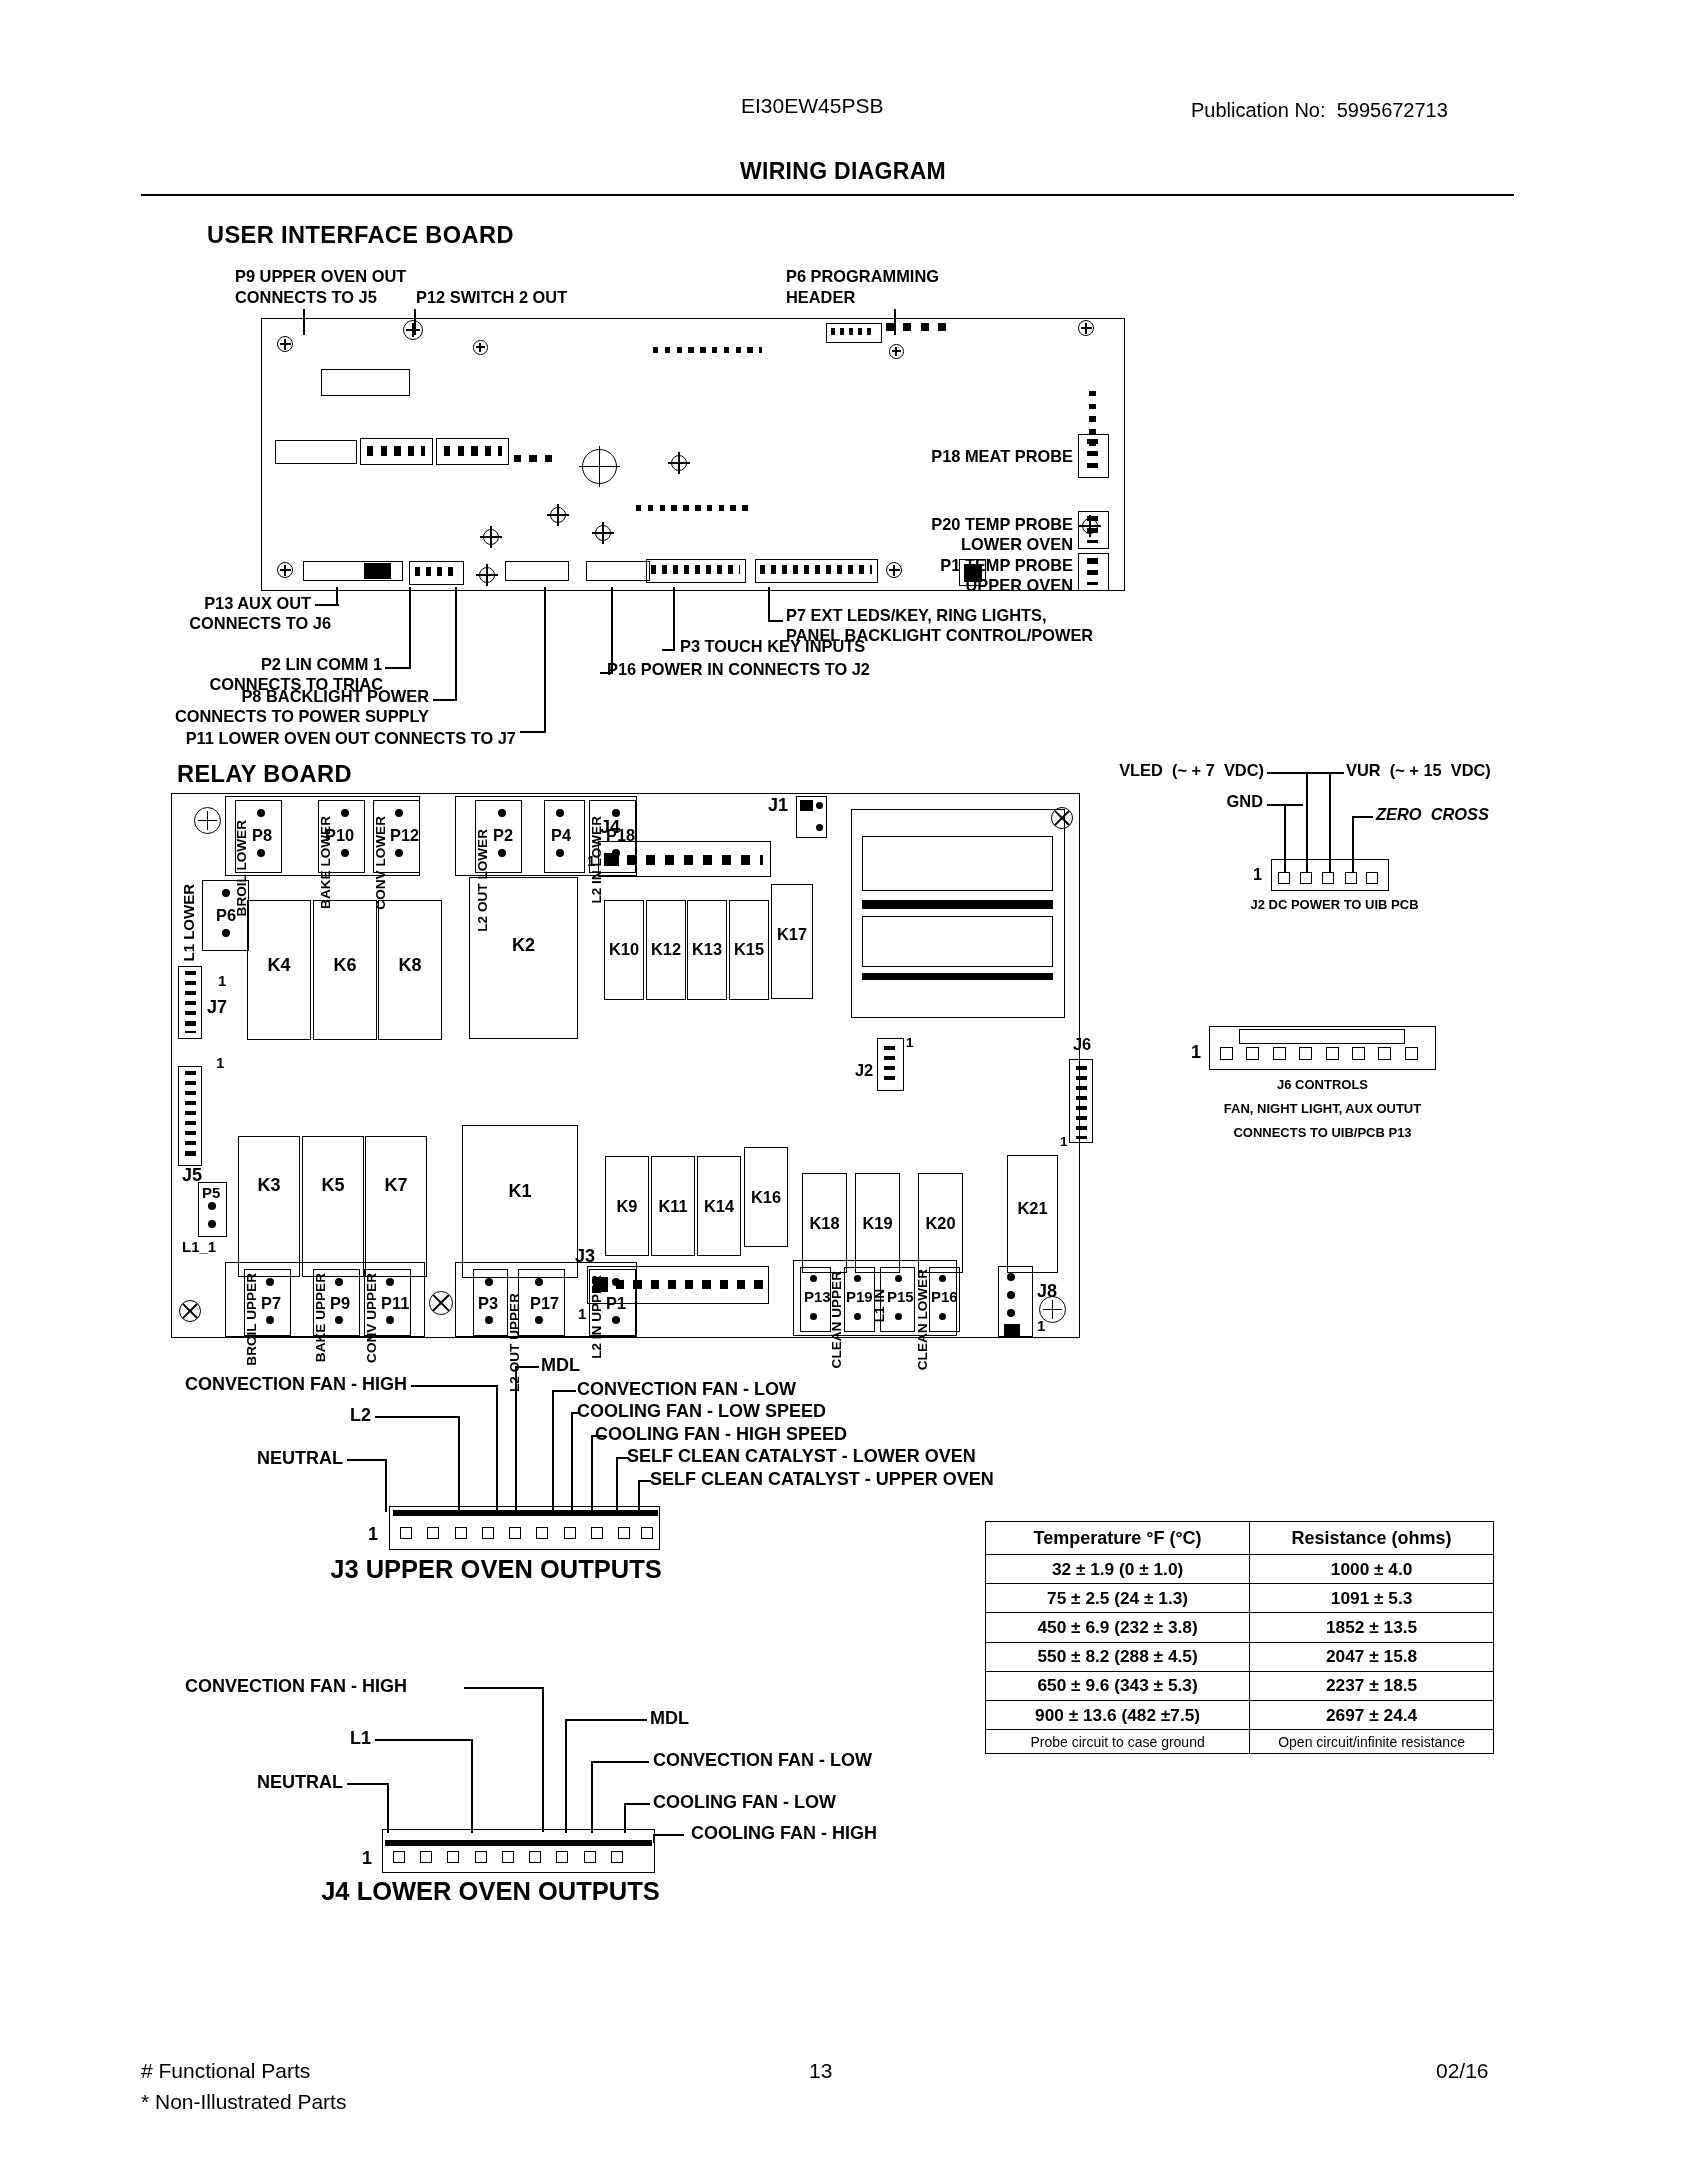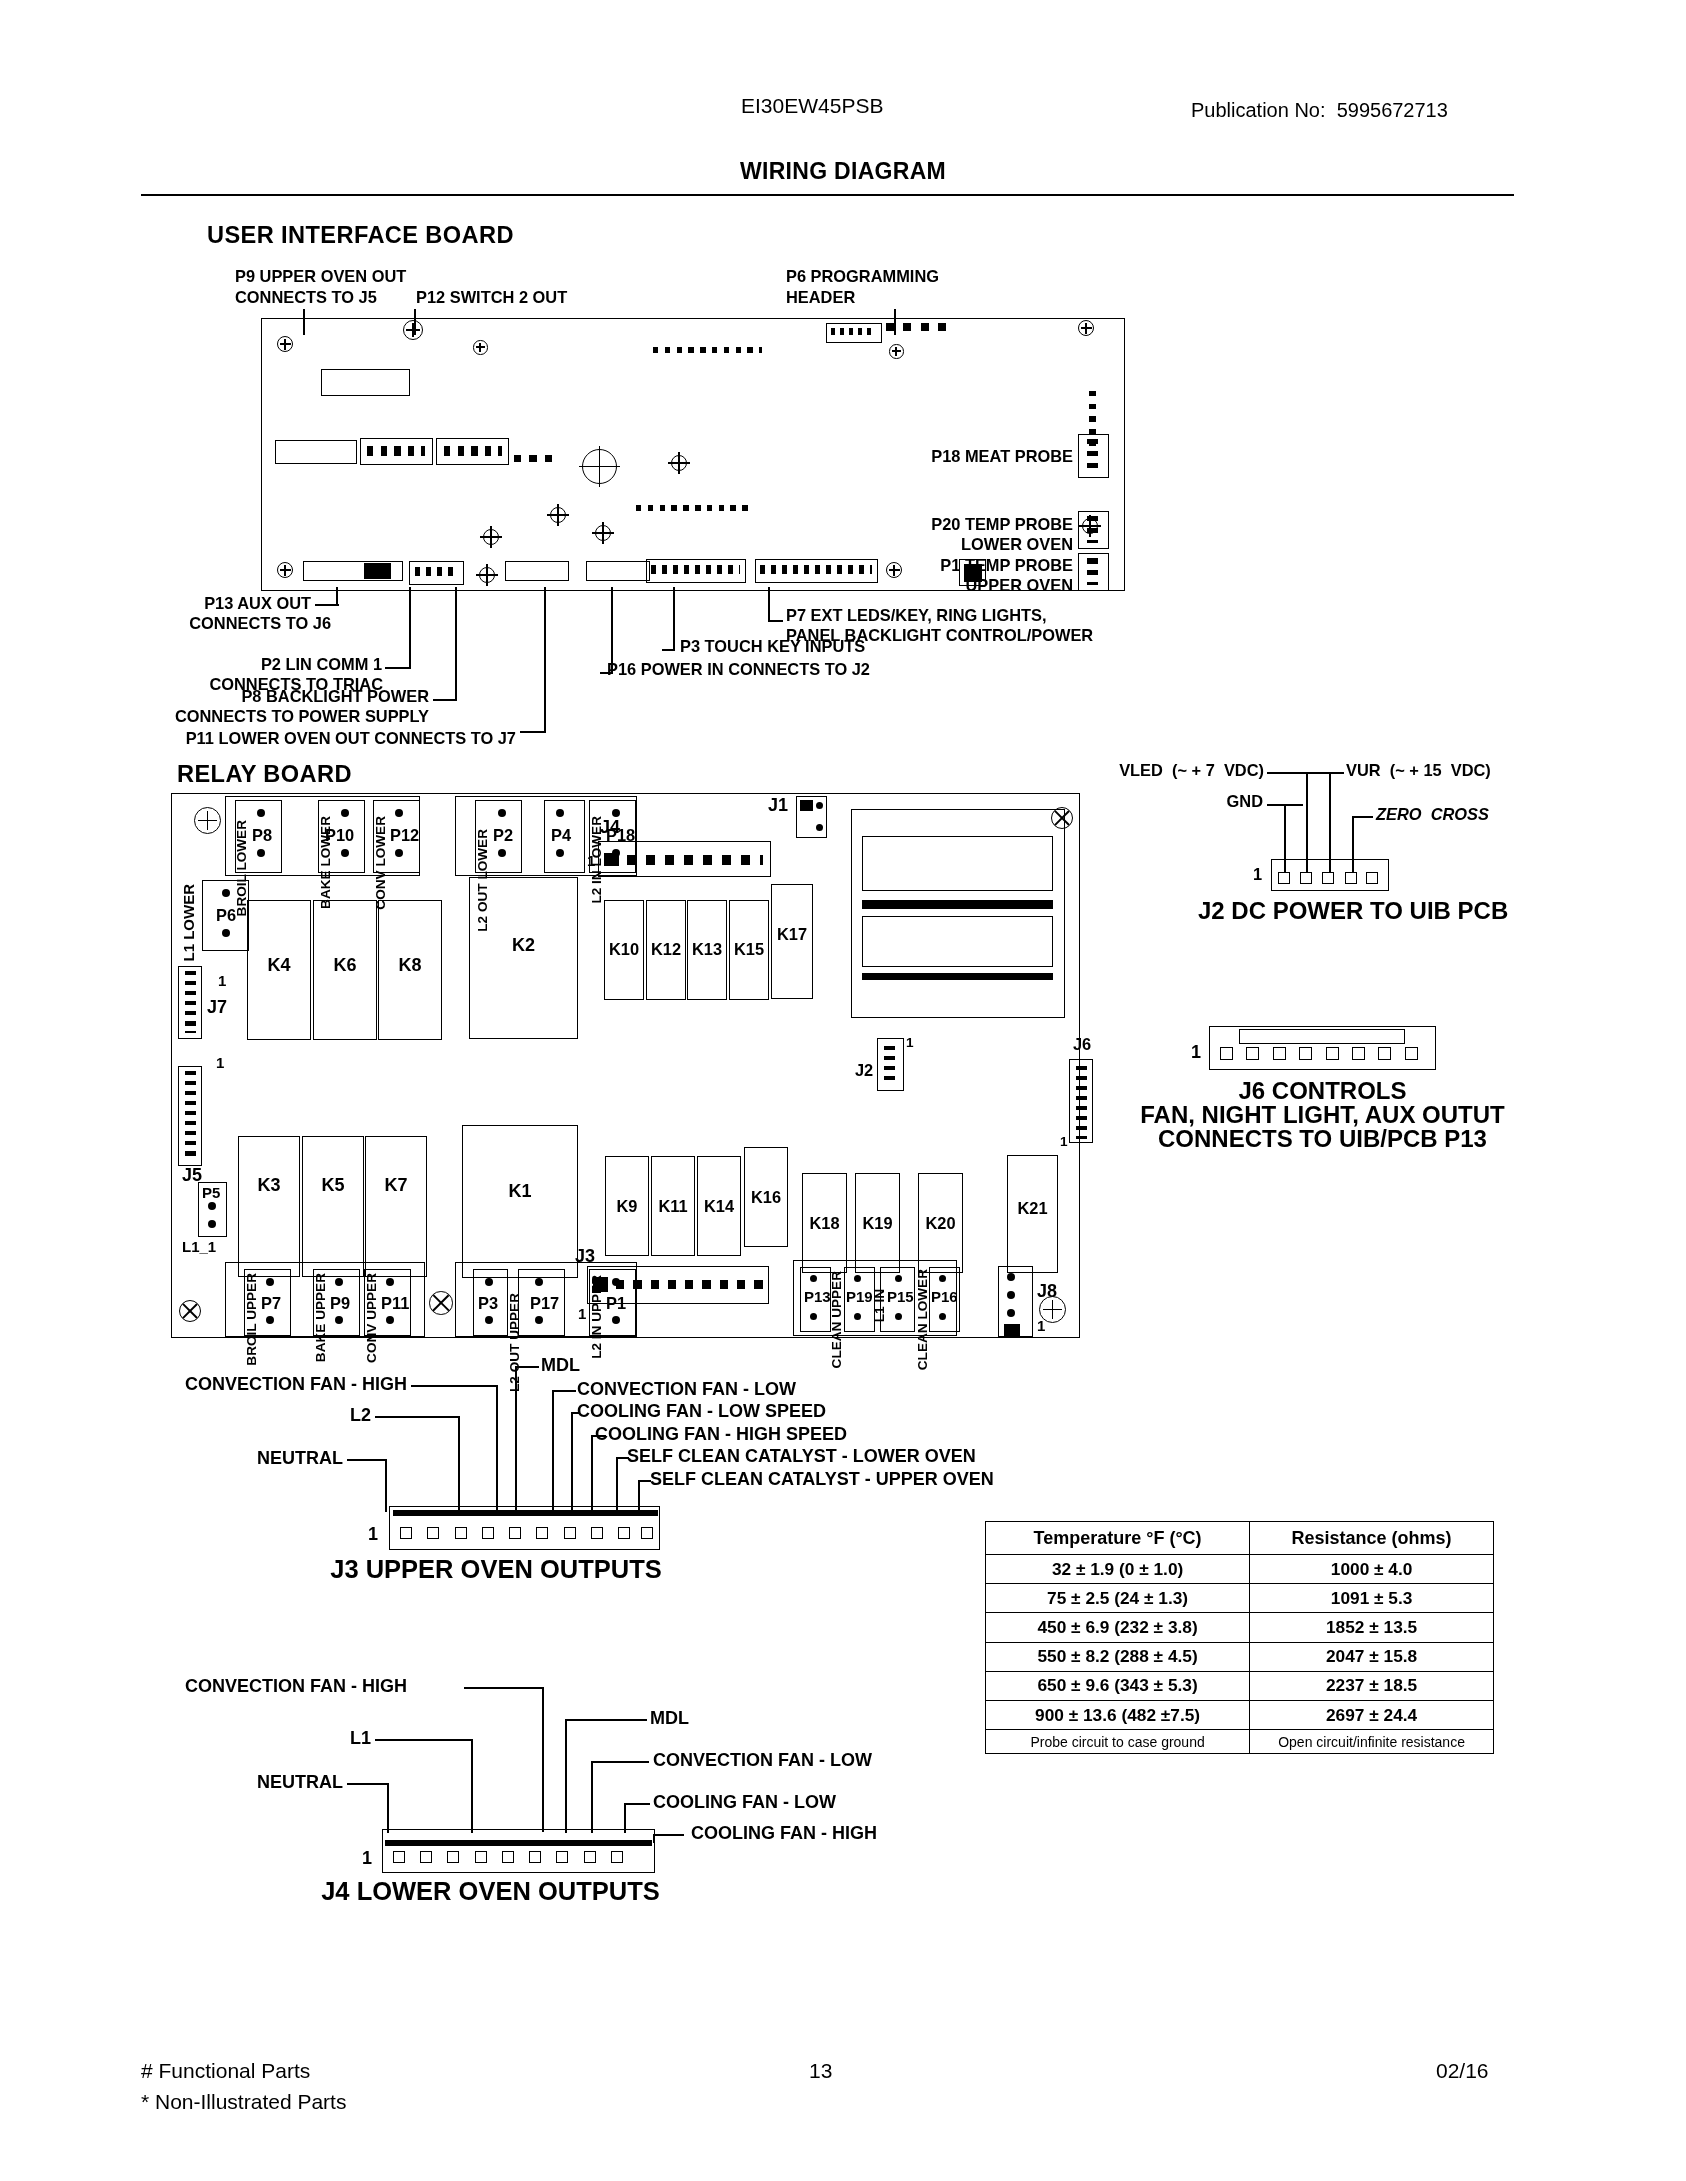--- a/index.html
+++ b/index.html
@@ -99,21 +99,21 @@
   #ftr-line2 { left: 141px; top: 2091px; font-size: 21px; }
   #ftr-page  { left: 809px; top: 2060px; font-size: 21px; }
   #ftr-date  { left: 1436px; top: 2060px; font-size: 21px; }
 
   .lbl9  { font-size: 13.6px; }
   .lbl10 { font-size: 15px; }
   .lbl11 { font-size: 16.4px; }
   .lbl12 { font-size: 18px; }
   .hd    { font-size: 23.6px; font-weight: bold; letter-spacing: 0.4px;}
   .hd2   { font-size: 25.5px; font-weight: bold; }
-  .hd3   { font-size: 24px; font-weight: bold; }
+  .hd3   { font-size: 13px; font-weight: bold; }
 </style>
 </head>
 <body>
 
 <div id="page">
 
   <div class="abs txt" id="model-no">EI30EW45PSB</div>
   <div class="abs txt" id="pub-no">Publication No:  5995672713</div>
   <div class="abs txt b ctr" id="doc-title">WIRING DIAGRAM</div>
   <div class="abs" id="hr-top"></div>

